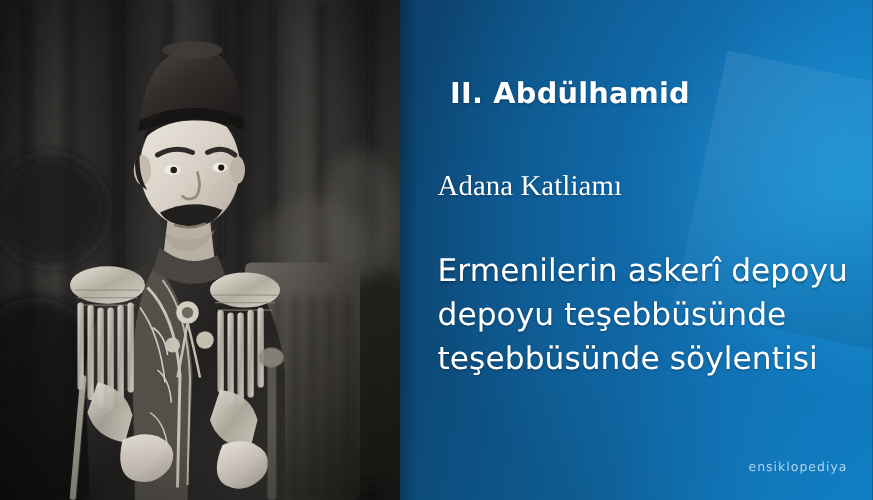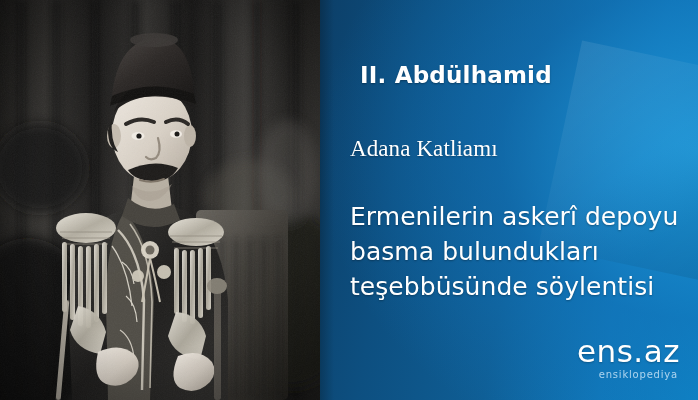--- a/index.html
+++ b/index.html
@@ -367,25 +367,24 @@
     <div class="seam"></div>
 
     <div class="text-stack">
 
       <div class="headline">II. Abdülhamid</div>
 
       <div class="subject">Adana Katliamı</div>
 
       <div class="body-text">
         <span class="line">Ermenilerin askerî depoyu</span>
-        <span class="line">basma bulundukları</span>
+        <span class="line">depoyu teşebbüsünde</span>
         <span class="line">teşebbüsünde söylentisi</span>
       </div>
 
     </div>
 
     <div class="logo">
-      <span class="logo-mark">ens.az</span>
       <span class="logo-sub">ensiklopediya</span>
     </div>
   </div>
 
 </div>
 
 </body></html>

